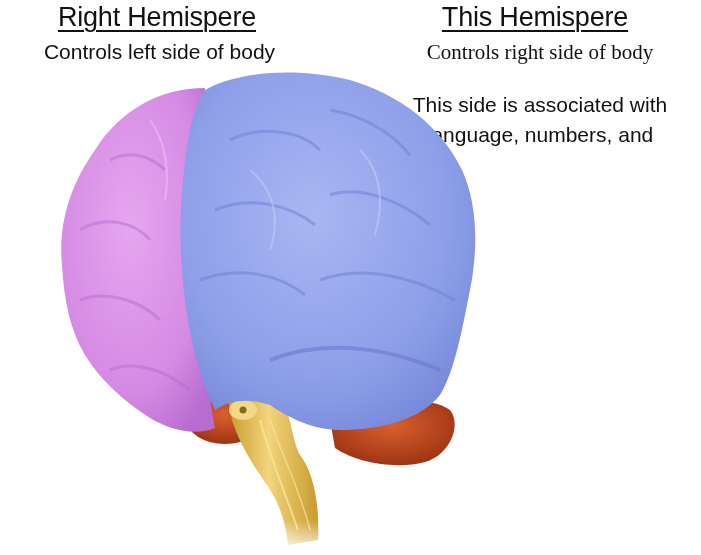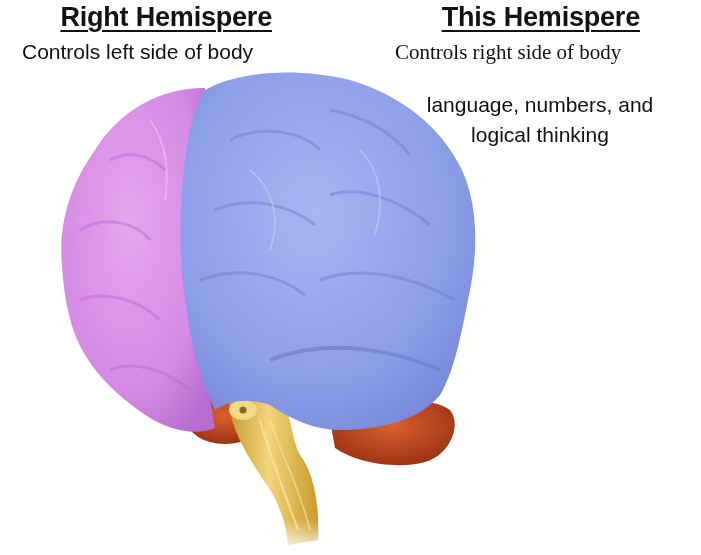--- a/index.html
+++ b/index.html
@@ -1,37 +1,37 @@
 <!DOCTYPE html>
 <html><head>
 <meta charset="utf-8">
 <style>
   html, body { margin:0; padding:0; background:#ffffff; }
   body { width:701px; height:555px; position:relative; overflow:hidden; font-family:"Liberation Sans", "DejaVu Sans", sans-serif; color:#111; }
-  .title { position:absolute; font-weight:bold; font-size:27px; text-decoration:underline; text-decoration-thickness:2px; text-underline-offset:4px; white-space:nowrap; text-align:right; letter-spacing:-0.2px; }
-  .sub { position:absolute; font-size:21px; white-space:nowrap; text-align:left; }
+  .title { position:absolute; font-weight:normal; font-size:27px; text-decoration:underline; text-decoration-thickness:2px; text-underline-offset:4px; white-space:nowrap; text-align:center; letter-spacing:-0.2px; }
+  .sub { position:absolute; font-size:21px; white-space:nowrap; text-align:center; }
   .desc { position:absolute; font-size:21px; text-align:center; line-height:30px; }
   #right-title { left:42px; top:2px; width:230px; }
   #right-sub { left:22px; top:40px; width:275px; }
   #left-title { left:430px; top:2px; width:210px; }
   #left-sub { left:395px; top:40px; width:290px;font-family:Liberation Serif, serif; }
   #left-desc { left:390px; top:90px; width:300px; }
   svg.brain { position:absolute; left:0; top:0; }
 </style>
 </head>
 <body>
 
 <div id="right-title" class="title">Right Hemispere</div>
 <div id="right-sub" class="sub">Controls left side of body</div>
 
 <div id="left-title" class="title">This Hemispere</div>
 <div id="left-sub" class="sub">Controls right side of body</div>
 <div id="left-desc" class="desc">
+  <div>This side is associated with</div>
   <div>language, numbers, and</div>
-  <div>logical thinking</div>
 </div>
 
 <svg class="brain" width="701" height="555" viewBox="0 0 701 555">
   <defs>
     <radialGradient id="gPink" cx="45%" cy="40%" r="70%">
       <stop offset="0%" stop-color="#e7a6f0"></stop>
       <stop offset="70%" stop-color="#d48ae3"></stop>
       <stop offset="100%" stop-color="#b86cd0"></stop>
     </radialGradient>
     <radialGradient id="gBlue" cx="45%" cy="40%" r="70%">

